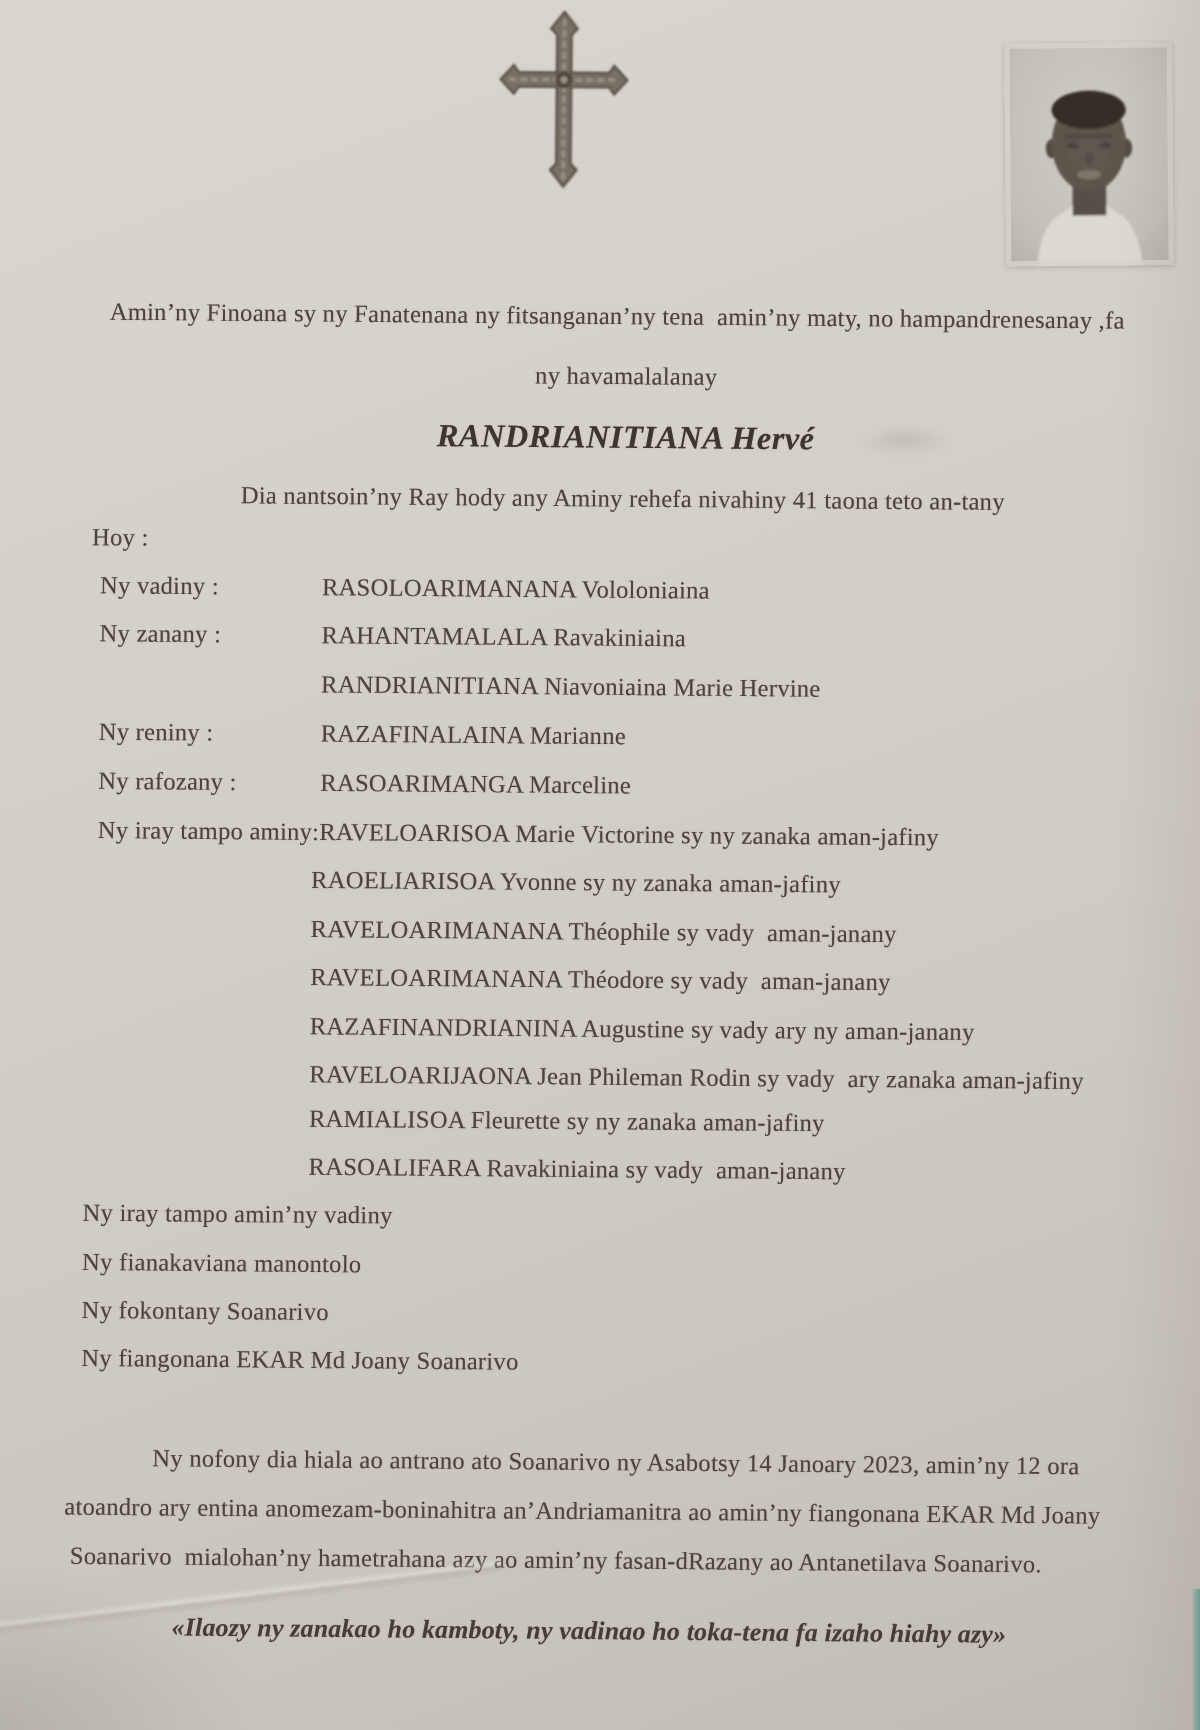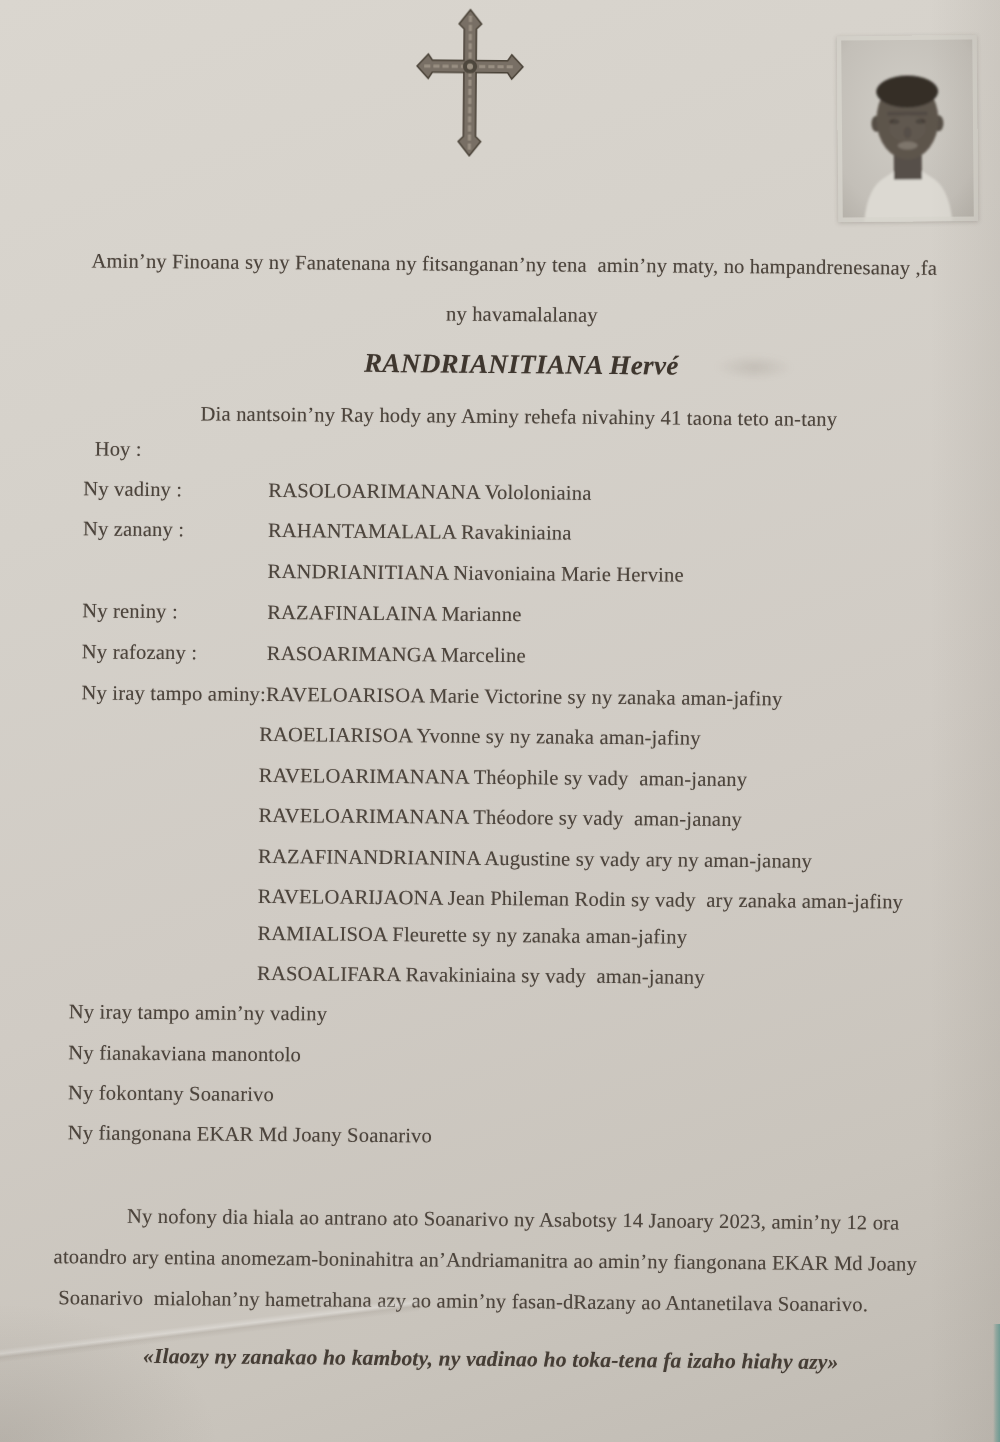--- a/index.html
+++ b/index.html
@@ -12,21 +12,21 @@
   .content { position:absolute; inset:0; transform:rotate(0.5deg); transform-origin:500px 300px; }
   .line {
     position:absolute; white-space:pre; font-size:20.5px; letter-spacing:0.2px;
     text-shadow:0 0 1px rgba(90,80,70,0.45); line-height:28px;
   }
   .centered { left:0; width:1000px; text-align:center; }
   .intro1 { top:250px; left:14px; }
   .intro2 { top:300px; left:22px; }
   .title  { top:350px; left:22px; font-size:27px; font-weight:bold; font-style:italic; color:#3e362e; letter-spacing:0.4px; }
   .subtitle { top:402px; left:20px; }
-  .hoy { top:438px; left:96px; }
+  .hoy { top:438px; left:78px; }
   .row { left:85px; }
   .row .lab { display:inline-block; width:185px; }
   .r0{top:478px}.r1{top:518px}.r2{top:559px}.r3{top:600px}.r4{top:641px}.r5{top:682px;left:85px}
   .cont { left:263px; }
   .c0{top:722px}.c1{top:763px}.c2{top:803px}.c3{top:844px}.c4{top:884px}.c5{top:921px}.c6{top:961px}
   .addl { left:75px; }
   .a0{top:1001px}.a1{top:1042px}.a2{top:1082px}.a3{top:1122px}
   .p0{top:1205px;left:135px}.p1{top:1246px;left:62px}.p2{top:1287px;left:67px}
   .quote { top:1345px; font-size:21.5px; font-weight:bold; font-style:italic; color:#453d35; }
   .cross { position:absolute; left:412px; top:8px; width:112px; height:152px; }

